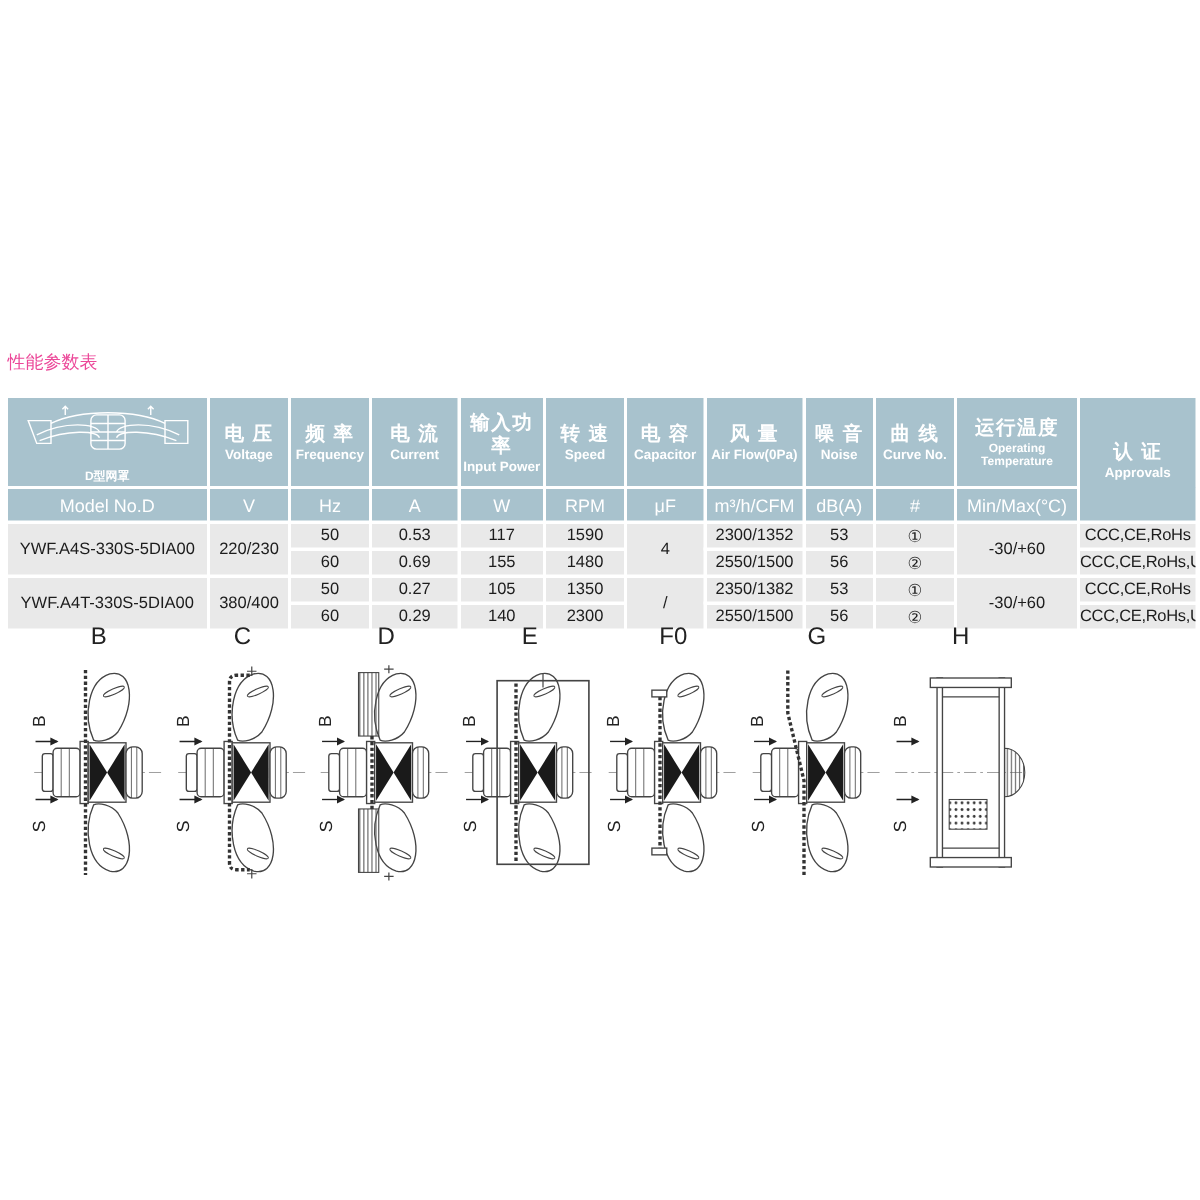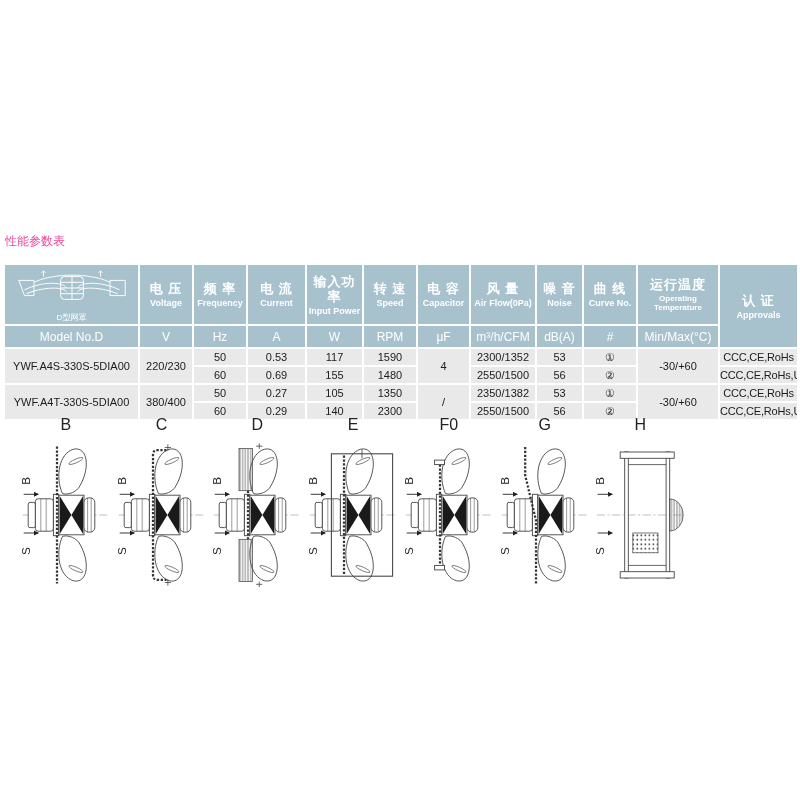--- a/index.html
+++ b/index.html
@@ -14,21 +14,21 @@
   table.spec{border-collapse:collapse;table-layout:fixed;width:794px;}
   table.spec th,table.spec td{border:2px solid #fff;padding:0;text-align:center;vertical-align:middle;overflow:hidden;}
   tr.h1 th{background:#a8c2cd;color:#fff;height:59px;}
   tr.h2 th{background:#a8c2cd;color:#fff;height:21px;font-size:12px;font-weight:normal;}
   tr.d td{background:#e9e9e9;height:16px;font-size:11px;color:#1c1c1c;font-weight:normal;}
   .cn{font-size:13px;font-weight:bold;letter-spacing:1px;line-height:15px;}
   .en{font-size:9px;font-weight:bold;line-height:10px;margin-top:2px;}
   .en.two{font-size:8px;line-height:9px;}
   td.model{font-size:11px;}
   td.appr{font-size:9.5px;letter-spacing:-0.2px;margin-top:46px;}
-  .img-cell .caption{font-size:8px;color:#fff;font-weight:normal;margin-top:5px;}
+  .img-cell .caption{font-size:8px;color:#fff;font-weight:bold;margin-top:5px;}
   .guard-svg{display:block;margin:2px auto 0 auto;}
 
   
   .diagrams{position:absolute;left:18px;top:414px;width:766px;display:flex;}
   .dia{width:95.75px;display:flex;flex-direction:column;align-items:center;}
   .dlabel{font-size:16px;color:#222;height:26px;line-height:22px;text-align:center;}
   .dsvg{width:90px;height:150px;display:block;}
   .dsvg .ftxt{font-size:13px;fill:#222;}
   .plate{stroke:#333;stroke-width:2.5;stroke-dasharray:2.5 1.8;fill:none;}
   .thin{stroke:#444;stroke-width:0.9;fill:none;}

